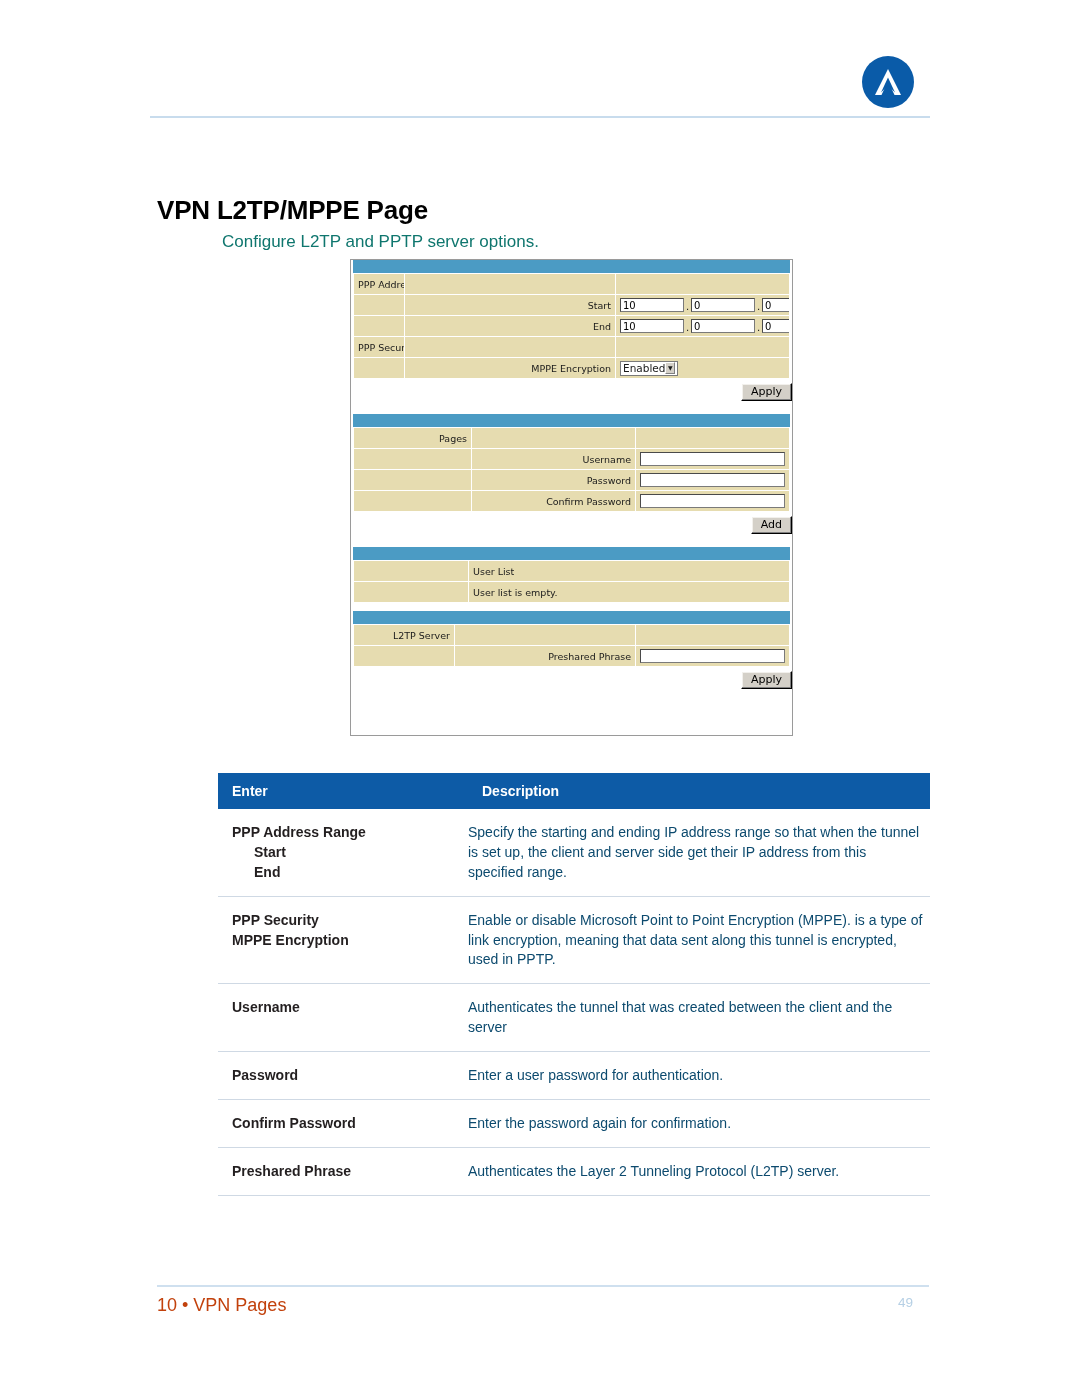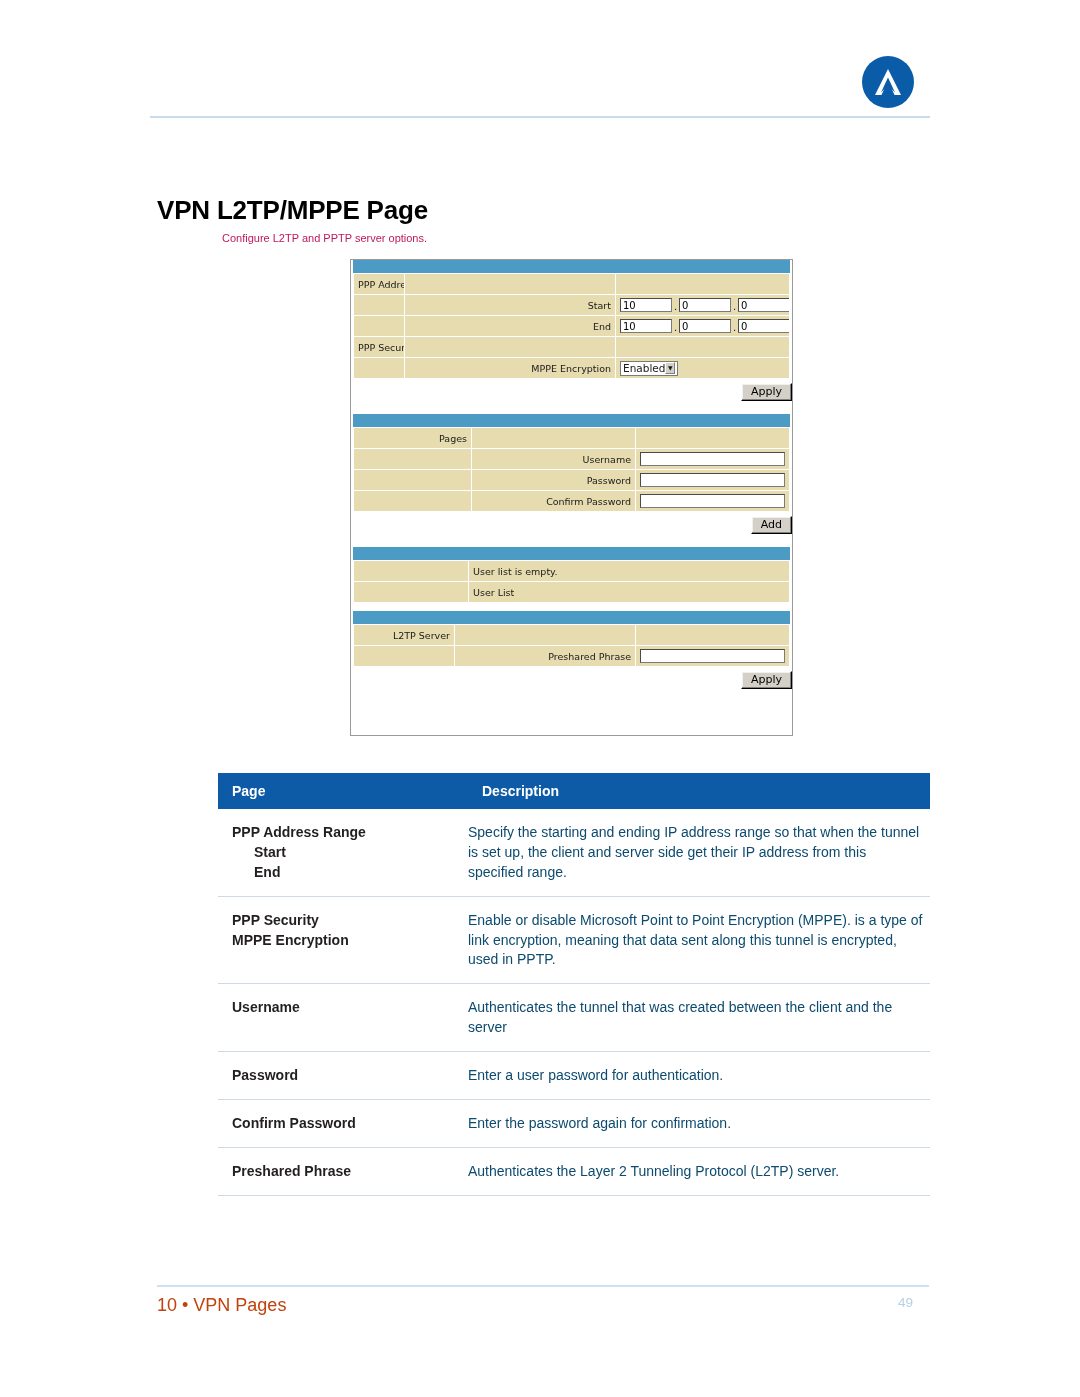--- a/index.html
+++ b/index.html
@@ -49,22 +49,22 @@
     top: 178px;
     font-size: 26px;
     font-weight: bold;
     letter-spacing: -0.2px;
     color: #000000;
   }
   #intro-text {
     position: absolute;
     left: 222px;
     top: 232px;
-    font-size: 11px;
-    color: #be185d;
+    font-size: 17px;
+    color: #0f766e;
   }
 
   
   #router-screenshot {
     position: absolute;
     left: 350px;
     top: 259px;
     width: 443px;
     height: 477px;
     background: #ffffff;
@@ -111,21 +111,21 @@
     line-height: 14px;
     font-size: 10px;
     padding: 0 2px;
     box-sizing: border-box;
     display: inline-block;
     vertical-align: middle;
     font-family: "DejaVu Sans", "Liberation Sans", sans-serif;
     color: #000;
   }
   .ip-group { white-space: nowrap; display: inline-block; }
-  .ip-group .tin { width: 52px; }
+  .ip-group .tin { width: 64px; }
   .ip-dot { display: inline-block; width: 7px; text-align: center; vertical-align: bottom; font-size: 10px; }
 
   .wide-in { width: 100%; }
 
   .sel {
     border: 1px solid #7a7a7a;
     background: #ffffff;
     height: 15px;
     line-height: 15px;
     font-size: 10.5px;
@@ -356,25 +356,25 @@
   <div class="panel">
     <div class="bluebar"></div>
     <table class="rowtable">
       <colgroup>
           <col style="width:114px">
           <col>
         </colgroup>
       <tbody>
         <tr>
           <td></td>
+          <td>User List</td>
+        </tr>
+        <tr>
+          <td></td>
           <td>User list is empty.</td>
-        </tr>
-        <tr>
-          <td></td>
-          <td>User List</td>
         </tr>
       </tbody>
     </table>
   </div>
 
   <div class="spacer-white"></div>
 
   <div class="panel">
     <div class="bluebar"></div>
     <table class="rowtable">
@@ -402,21 +402,21 @@
       <span class="btn">Apply</span>
     </div>
   </div>
 
 </div>
 
 <div id="desc-table">
   <table>
     <thead>
       <tr>
-        <th class="col-field">Page</th>
+        <th class="col-field">Enter</th>
         <th>Description</th>
       </tr>
     </thead>
     <tbody id="desc-body">
         <tr>
           <td class="field-cell">
             <span class="field-line">PPP Address Range</span>
             <span class="field-sub">Start</span>
             <span class="field-sub">End</span>
           </td>

